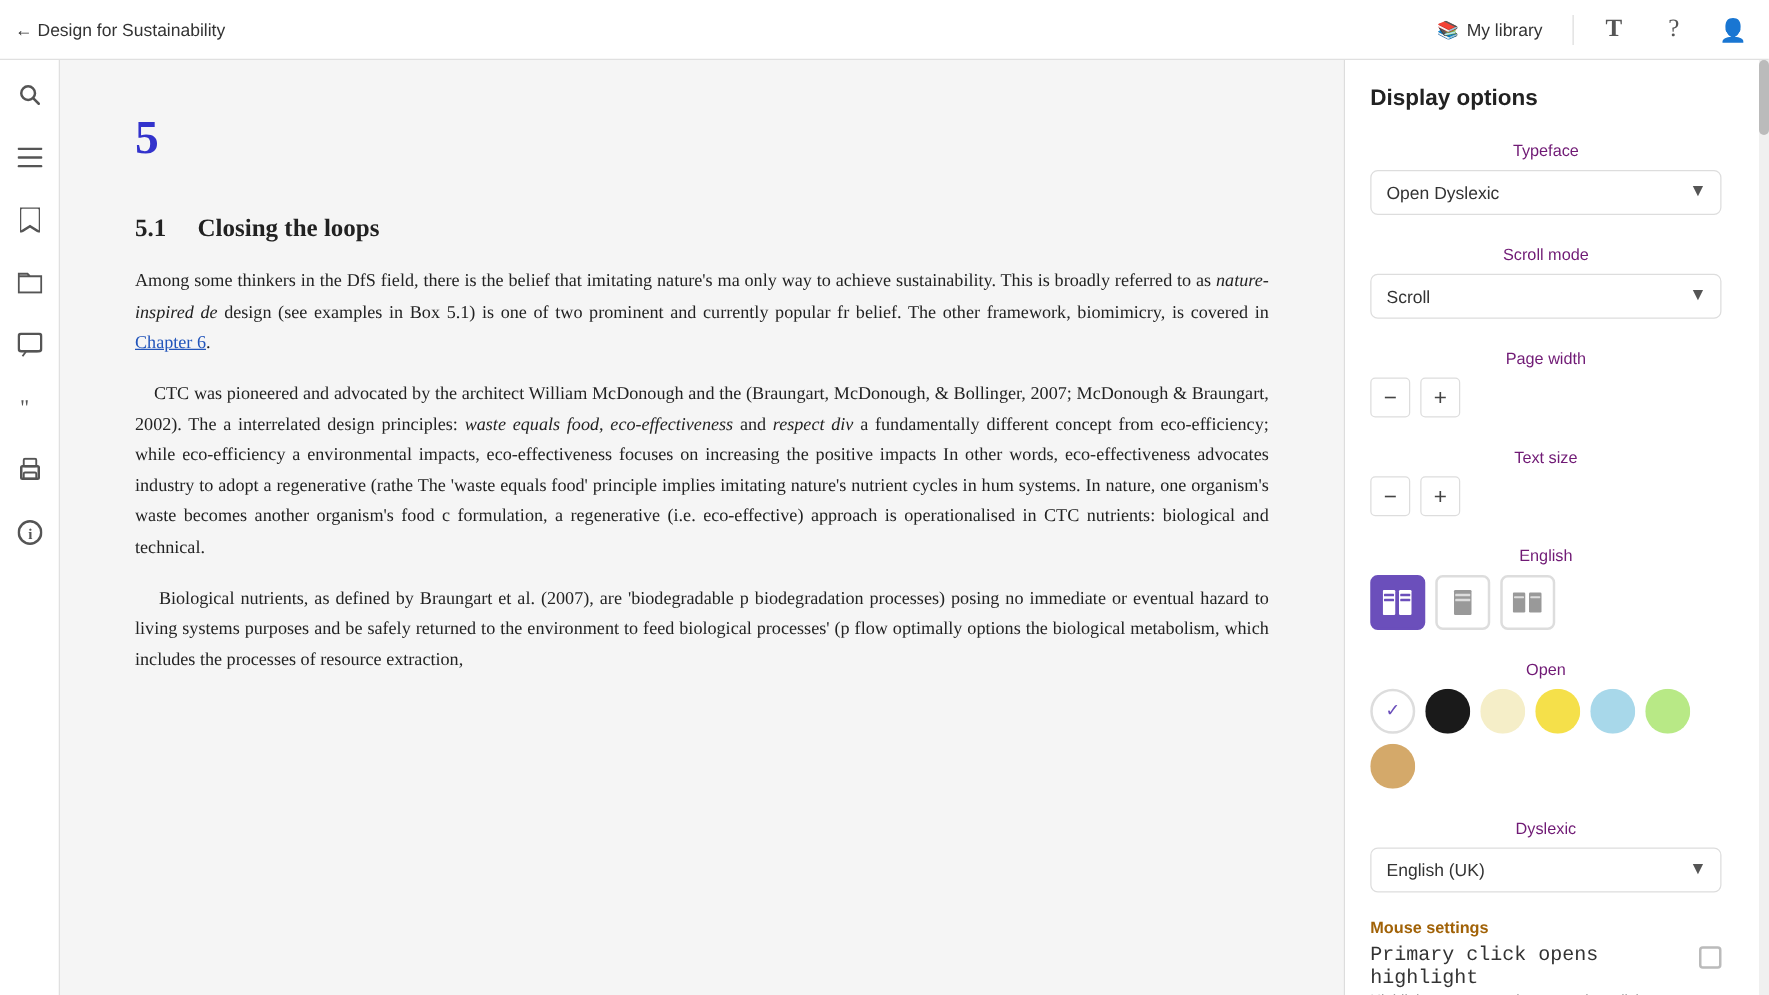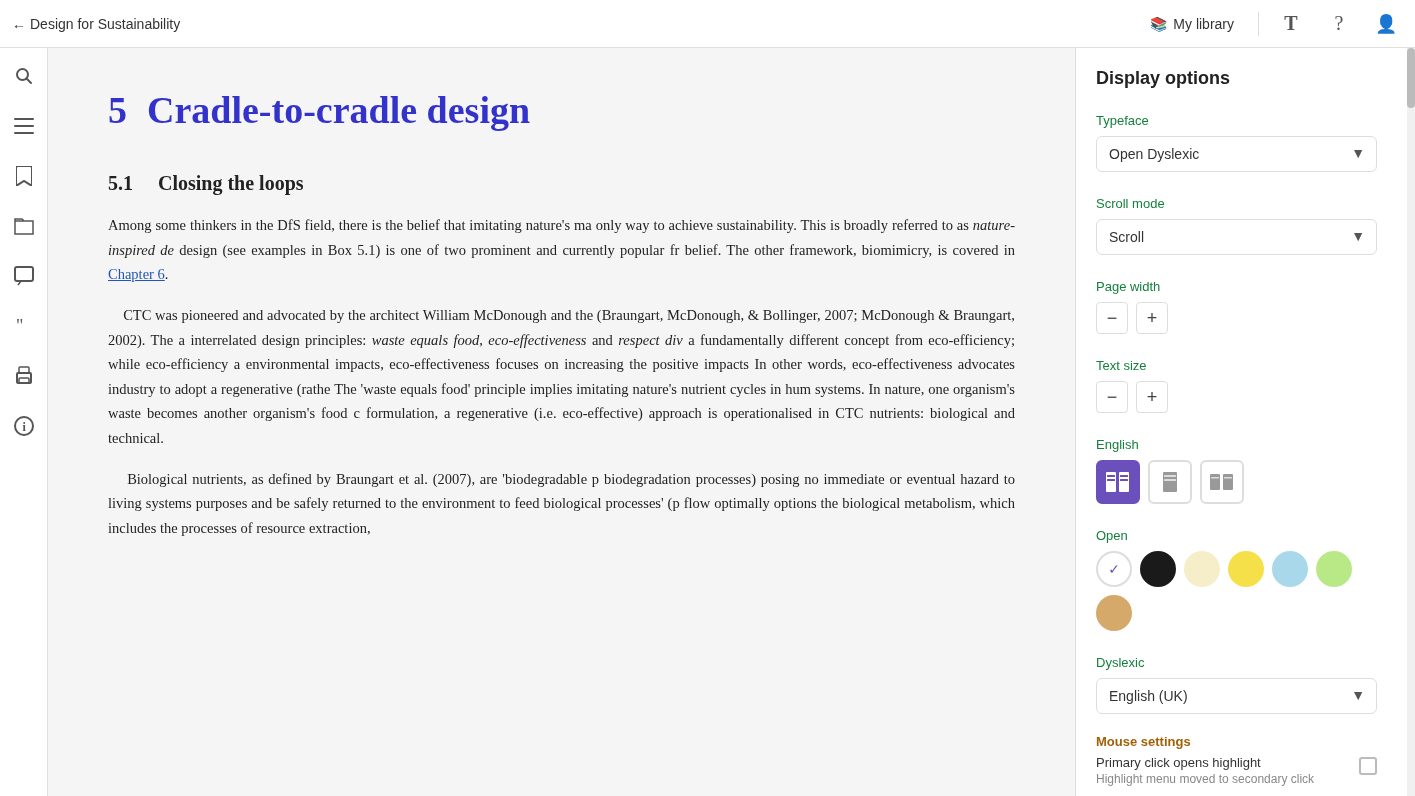--- a/index.html
+++ b/index.html
@@ -187,23 +187,24 @@
       font-family: Arial, sans-serif;
       font-size: 18px;
       font-weight: 600;
       color: #222;
       margin-bottom: 20px;
     }
 
     .panel-section-label {
       font-family: Arial, sans-serif;
       font-size: 13px;
-      color: #15803d;
+      color: #701a75;
       margin-bottom: 8px;
       margin-top: 24px;
+      text-align: center;
     }
     .dropdown-wrapper {
       position: relative;
       width: 100%;
     }
     .dropdown-wrapper select {
       width: 100%;
       padding: 9px 36px 9px 12px;
       border: 1px solid #ddd;
       border-radius: 6px;
@@ -311,22 +312,22 @@
     }
     .mouse-settings-row {
       display: flex;
       align-items: flex-start;
       gap: 10px;
     }
     .mouse-settings-text {
       flex: 1;
     }
     .mouse-settings-label {
-      font-family: Liberation Sans, sans-serif;
-      font-size: 13px;
+      font-family: Liberation Mono, monospace;
+      font-size: 16px;
       color: #333;
       margin-bottom: 2px;
     }
     .mouse-settings-sublabel {
       font-family: Arial, sans-serif;
       font-size: 12px;
       color: #888;
     }
     .checkbox-box {
       width: 18px;
@@ -414,21 +415,20 @@
       <svg width="20" height="20" viewBox="0 0 20 20">
           <circle cx="10" cy="10" r="9" stroke="#555" stroke-width="2" fill="none"></circle>
           <text x="8.5" y="15" font-size="12" fill="#555" font-weight="bold">i</text>
         </svg>
     </div>
   </div>
 
   <div class="content-area">
     <div class="chapter-heading">
       <span class="chapter-number">5</span>
-      <span>Cradle-to-cradle design</span>
     </div>
 
     <div class="section-heading">
       <span>5.1</span>&nbsp;&nbsp;&nbsp;&nbsp;
       <span>Closing the loops</span>
     </div>
 
     <div class="body-text">
       Among some thinkers in the DfS field, there is the belief that imitating nature's ma
       only way to achieve sustainability. This is broadly referred to as <span class="italic">nature-inspired de</span>

